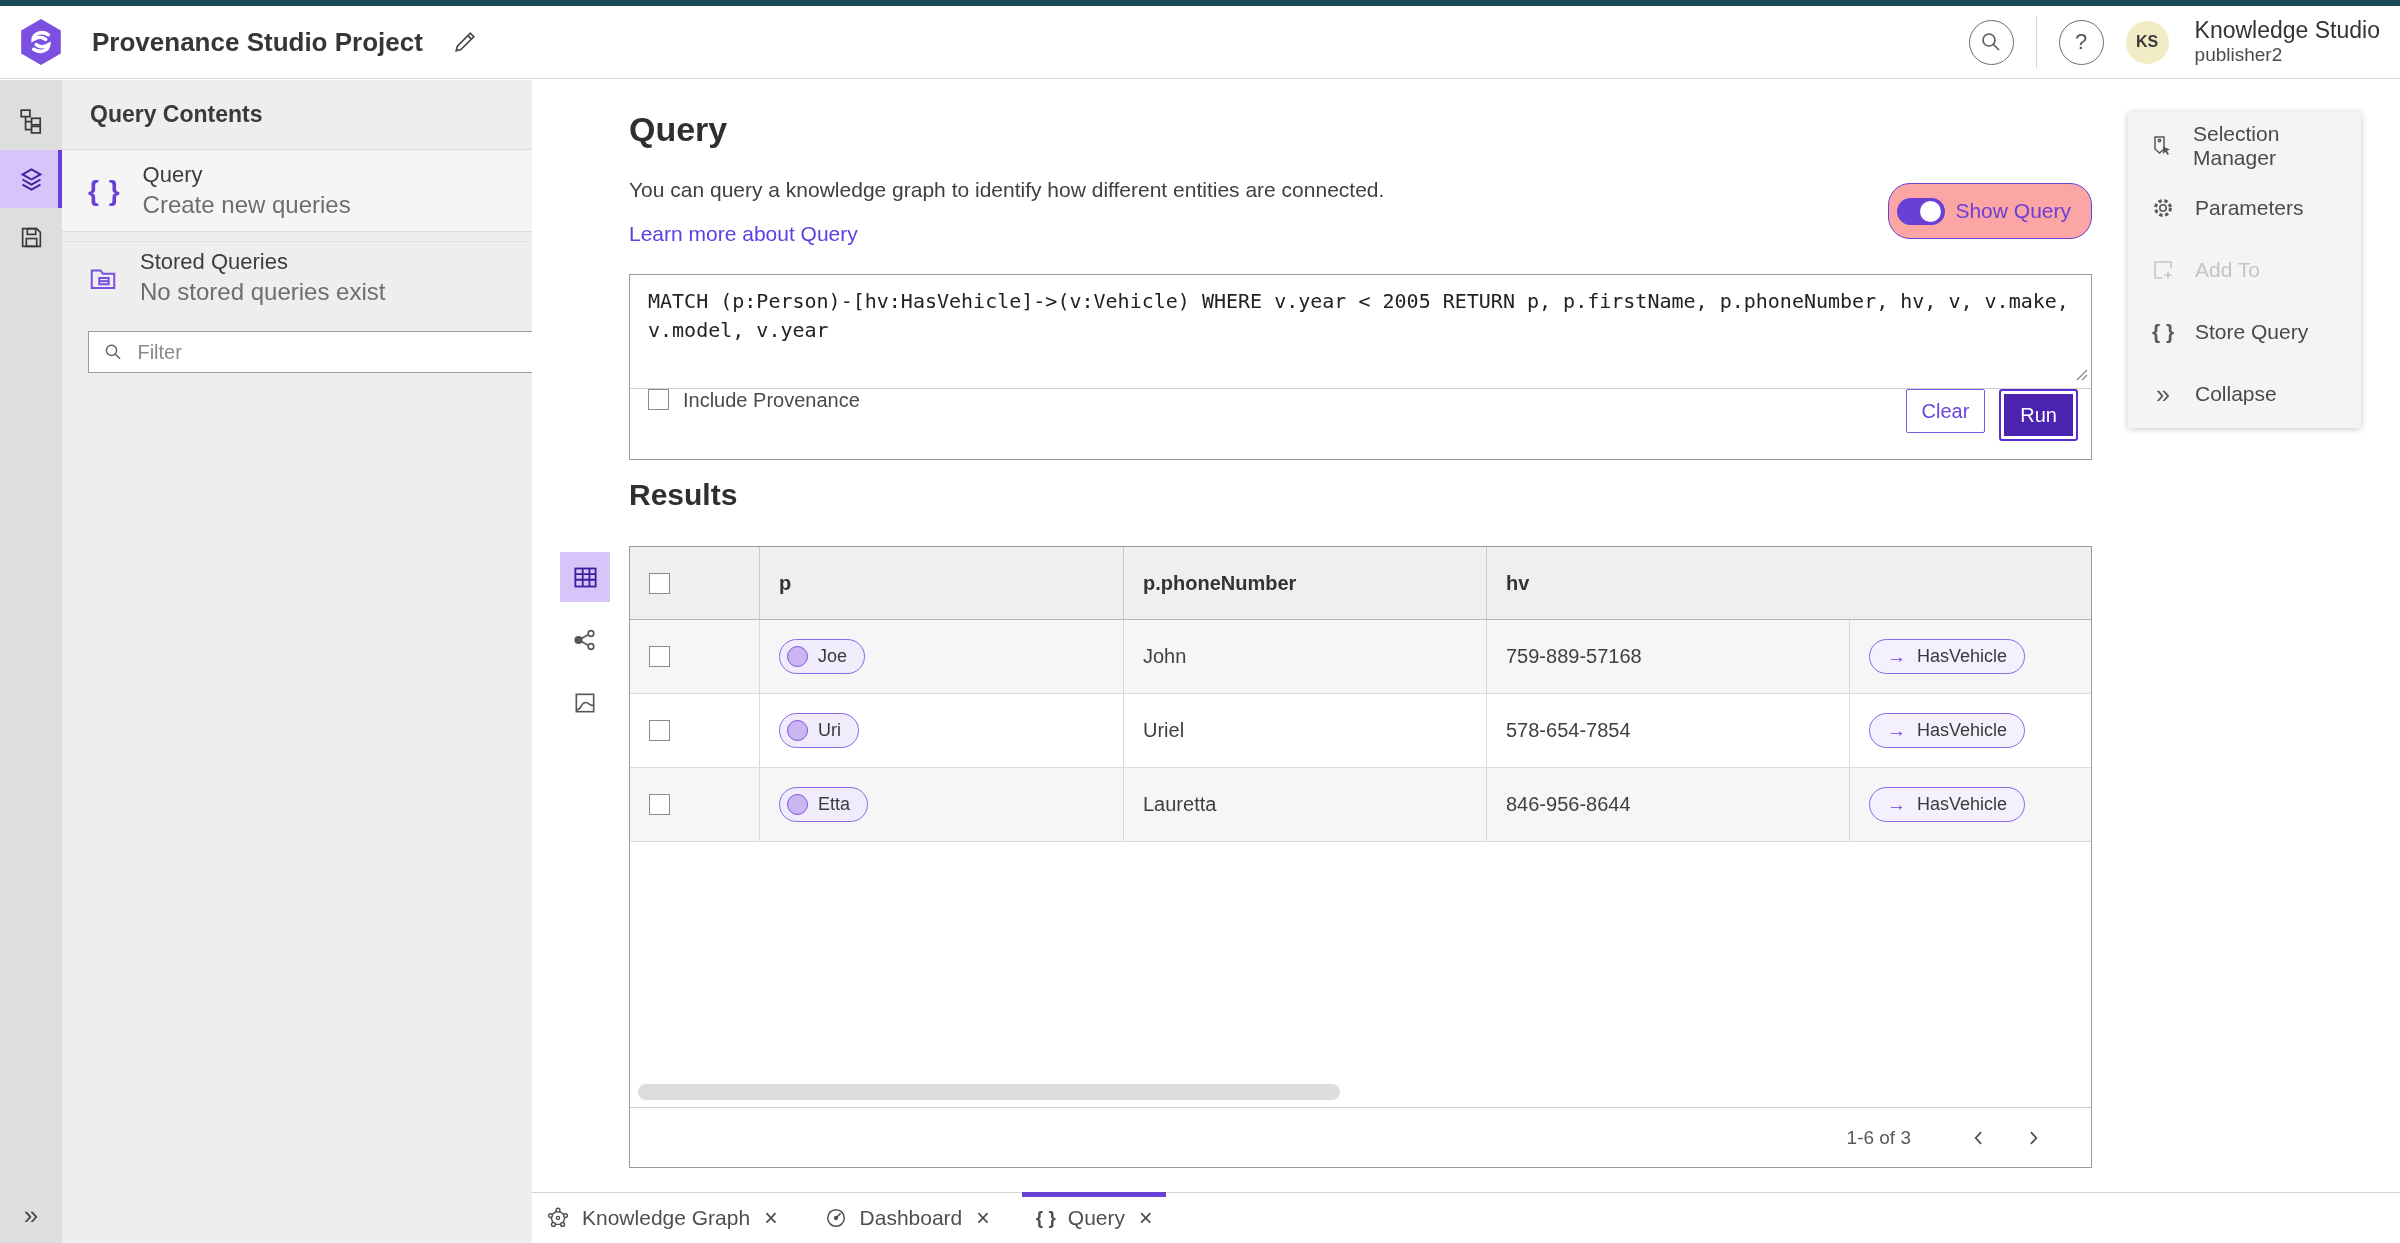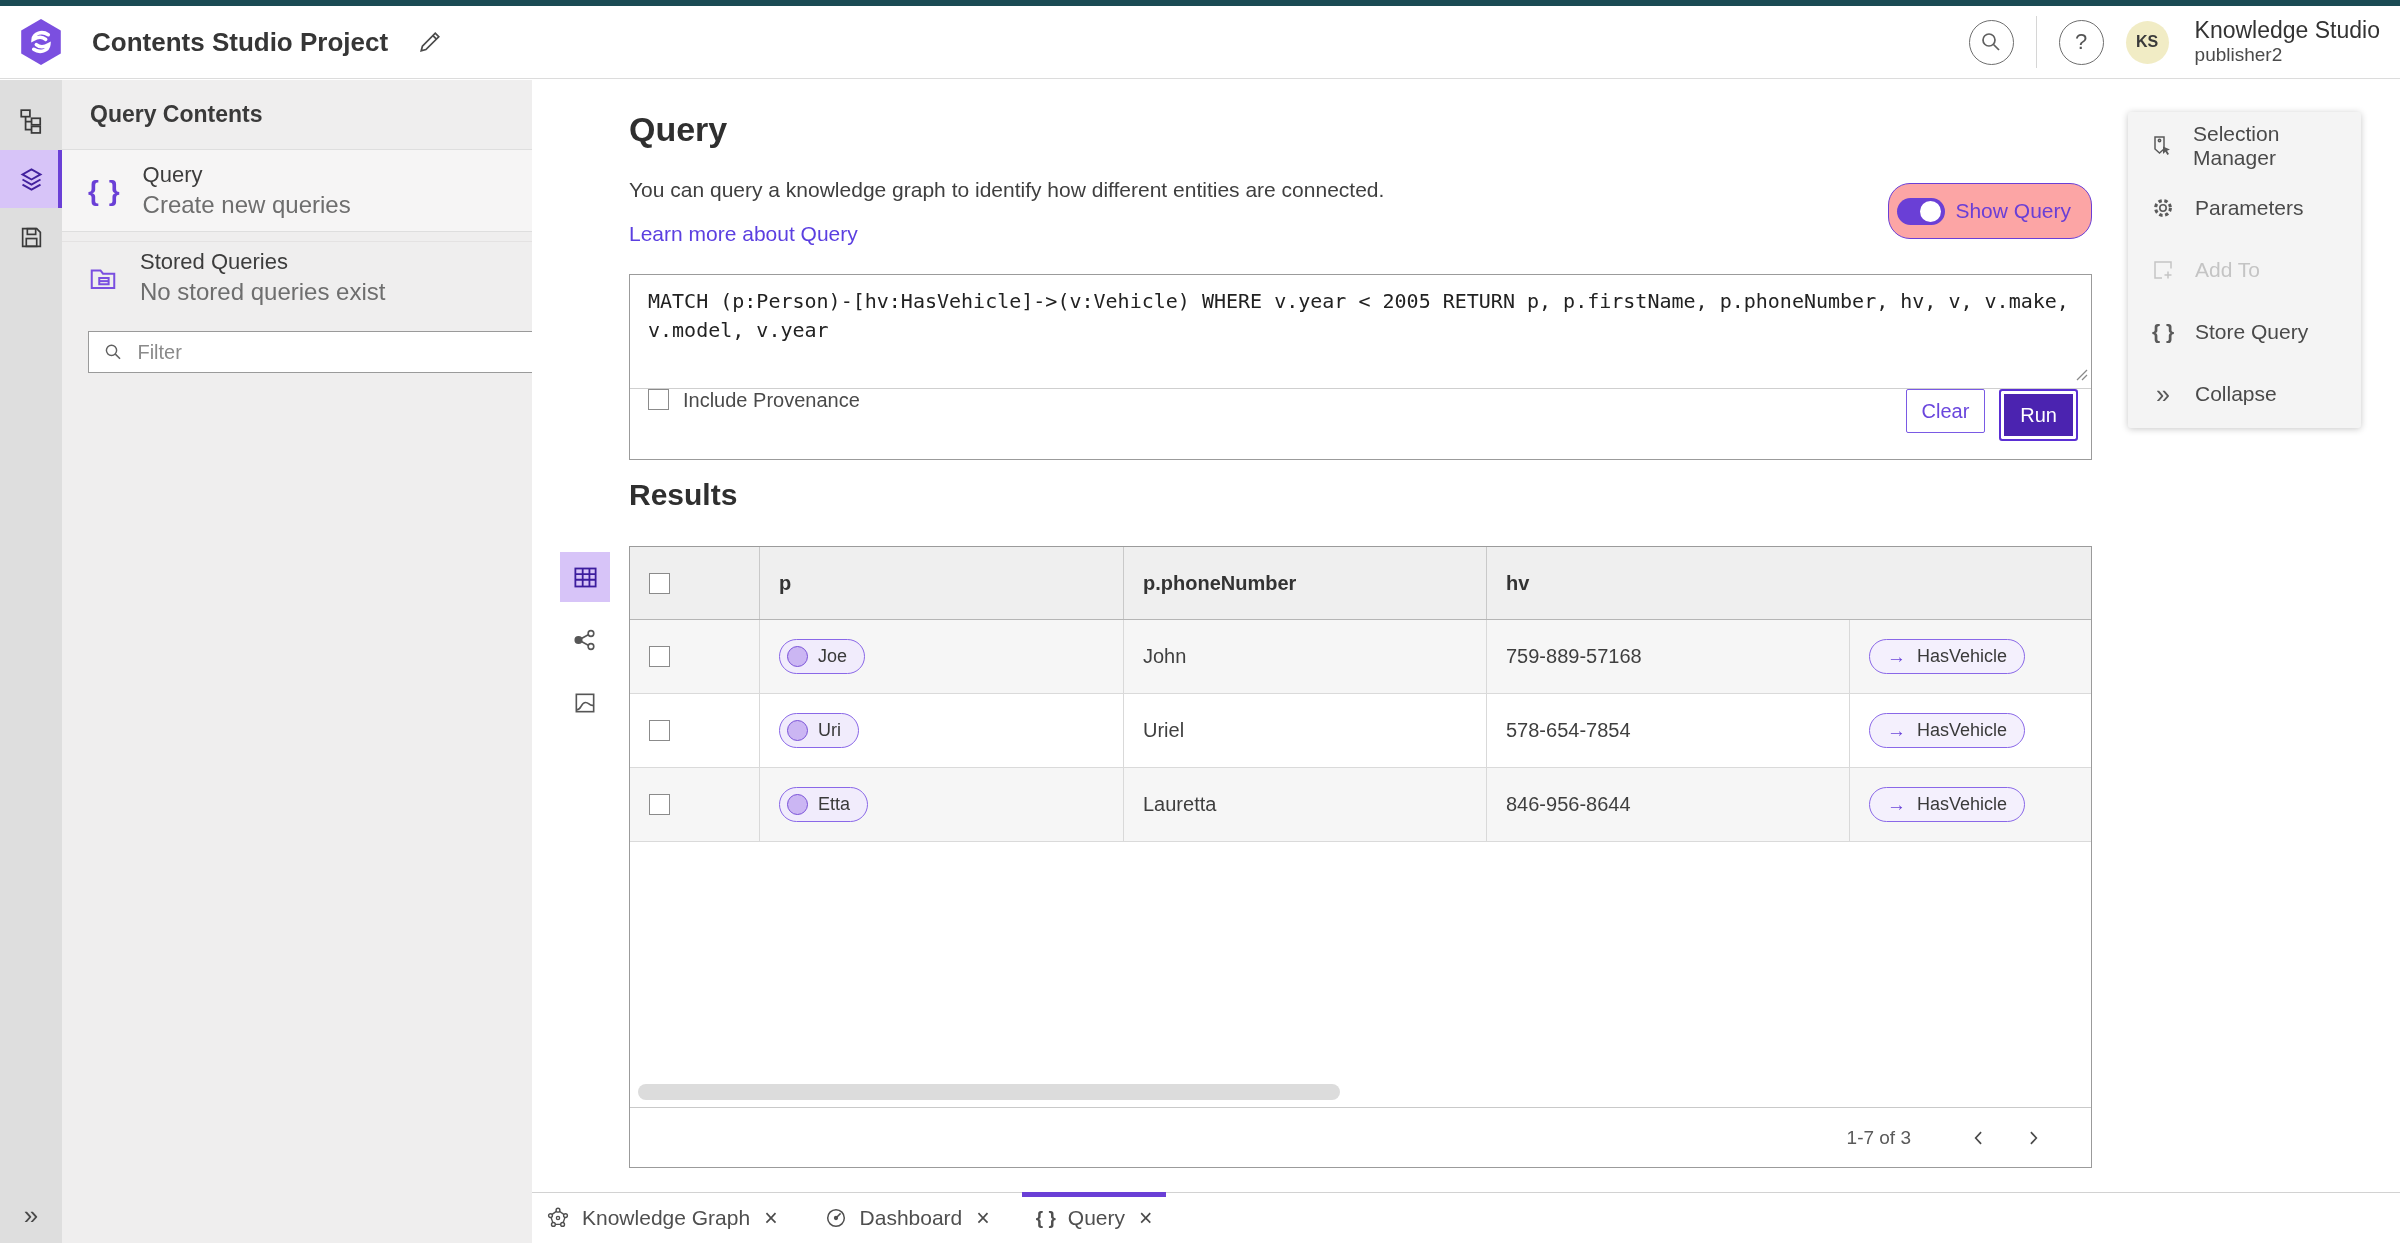--- a/index.html
+++ b/index.html
@@ -121,21 +121,21 @@
   <div class="topbar"></div>
 
   <div class="header">
     <div class="logo">
       <svg viewBox="0 0 48 48" width="50" height="50">
         <polygon points="24,2 43,13 43,35 24,46 5,35 5,13" fill="#7b4fe0"></polygon>
         <path d="M31 17c-6-4-14-1.5-14.5 4.5 4.5-2.5 9-2.5 12 0" fill="none" stroke="#fff" stroke-width="3.4" stroke-linecap="round"></path>
         <path d="M17 31c6 4 14 1.5 14.5-4.5-4.5 2.5-9 2.5-12 0" fill="none" stroke="#fff" stroke-width="3.4" stroke-linecap="round"></path>
       </svg>
     </div>
-    <div class="header-title">Contents Studio Project</div>
+    <div class="header-title">Provenance Studio Project</div>
     <div class="pencil-btn">
       <svg viewBox="0 0 24 24" width="28" height="28" fill="none" stroke="#4a4a4a" stroke-width="1.5">
         <path d="M4.5 19.5l1-4L16.5 4.5l3 3L8.5 18.5l-4 1z"></path>
           <path d="M14.5 6.5l3 3"></path>
       </svg>
     </div>
     <div class="header-right">
       <div class="icon-circle">
         <svg viewBox="0 0 24 24" width="24" height="24" fill="none" stroke="#5f5f5f" stroke-width="1.7">
           <circle cx="10" cy="10" r="6"></circle>
@@ -345,21 +345,21 @@
           <span class="rel-chip">
             <span class="rel-arrow">→</span>
             <span>HasVehicle</span>
           </span>
         </div>
       </div>
 
       <div class="hscroll"></div>
 
       <div class="tfoot">
-        <span class="page-range">1-7 of 3</span>
+        <span class="page-range">1-6 of 3</span>
         <span class="page-btn">
           <svg viewBox="0 0 24 24" width="20" height="20" fill="none" stroke="currentColor" stroke-width="2">
               <path d="M14.5 5L8 12l6.5 7"></path>
             </svg>
         </span>
         <span class="page-btn">
           <svg viewBox="0 0 24 24" width="20" height="20" fill="none" stroke="currentColor" stroke-width="2">
               <path d="M9.5 5l6.5 7-6.5 7"></path>
             </svg>
         </span>

